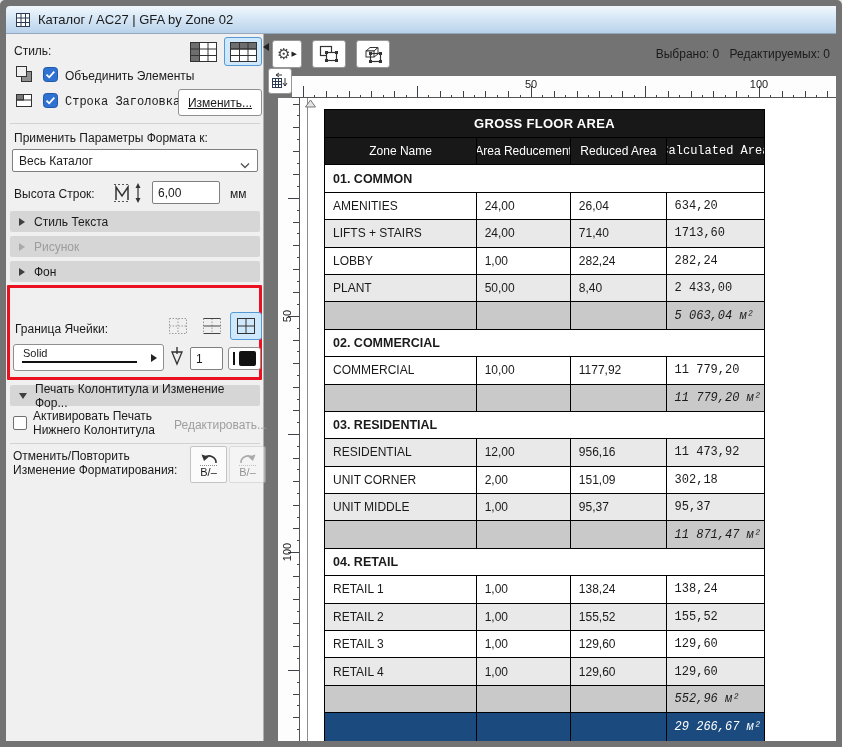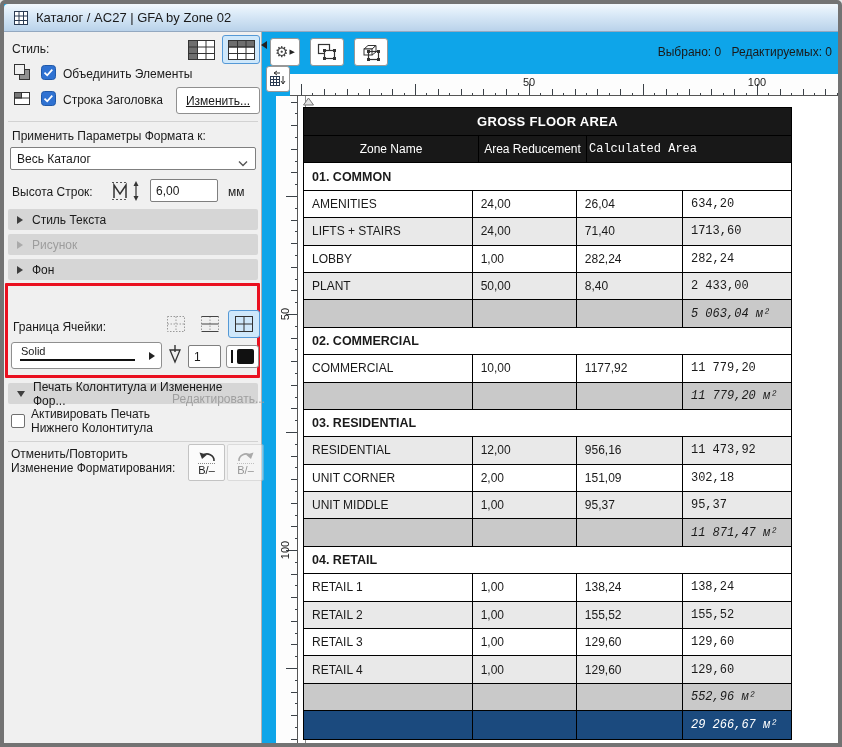--- a/index.html
+++ b/index.html
@@ -1,17 +1,17 @@
 <!DOCTYPE html>
 <html><head>
 <meta charset="utf-8">
 <style>
   html,body{margin:0;padding:0;background:#e8e8e8;}
-  .app{position:relative;width:842px;height:747px;background:#0ea5e9;font-family:"Liberation Sans",sans-serif;
-       border:4px solid #737373;box-sizing:border-box;border-radius:5px 5px 0 0;overflow:hidden;color:#1a1a1a;}
+  .app{position:relative;width:842px;height:747px;background:#737373;font-family:"Liberation Sans",sans-serif;
+       border:6px solid #737373;box-sizing:border-box;border-radius:5px 5px 0 0;overflow:hidden;color:#1a1a1a;}
   
   .titlebar{position:absolute;left:0;top:0;width:842px;height:28px;
     background:linear-gradient(180deg,#f2f8fd 0%,#dcebf8 35%,#b9d2ea 100%);
     border-bottom:1px solid #93a8c0;display:flex;align-items:center;box-sizing:border-box;border-radius:4px 4px 0 0;}
   .titlebar .tb-title{font-size:13px;margin-left:8px;}
   .tb-icon{margin-left:10px;display:flex;}
   
   .left-panel{position:absolute;left:0;top:28px;width:258px;height:719px;background:#f0f0f0;border-right:1px solid #b0b0b0;box-sizing:border-box;}
   .lbl{position:absolute;font-size:12px;white-space:nowrap;}
   .sep{position:absolute;left:4px;width:250px;height:1px;background:#d2d2d2;}
@@ -59,21 +59,21 @@
   .htick{position:absolute;bottom:0;width:1px;background:#3c4248;}
   .htick.maj{height:11px;}.htick.med{height:6px;}.htick.dot{height:2px;}
   .vtick{position:absolute;right:0;height:1px;background:#3c4248;}
   .vtick.maj{width:11px;}.vtick.med{width:6px;}.vtick.dot{width:2px;}
   .hlab{position:absolute;top:2px;font-size:11px;color:#222;transform:translateX(-50%);}
   .vlab{position:absolute;left:-1px;width:20px;text-align:center;font-size:11px;color:#222;transform:rotate(-90deg);}
   .preview{position:absolute;left:294px;top:92px;width:548px;height:655px;background:#fff;}
   .guide{position:absolute;left:301px;top:92px;width:1px;height:655px;background:#8d8d8d;}
   .marker{position:absolute;left:299px;top:88px;}
   
-  .sched{position:absolute;left:299px;top:103px;width:489px;border:1px solid #000;background:#fff;box-sizing:border-box;}
+  .sched{position:absolute;left:318px;top:103px;width:441px;border:1px solid #000;background:#fff;box-sizing:border-box;}
   .trow{display:flex;height:27.4px;border-bottom:1px solid #000;box-sizing:border-box;background:#fff;}
   .trow:last-child{border-bottom:none;}
   .trow.title{height:28px;background:#181818;color:#fff;}
   .trow.chead{background:#181818;color:#fff;}
   .trow.alt{background:#e9e9e9;}
   .trow.subtotal{background:#c9c9c9;}
   .trow.total{background:#1b4a7e;color:#fff;}
   .c{box-sizing:border-box;border-right:1px solid #000;display:flex;align-items:center;padding-left:8px;font-size:12px;overflow:hidden;white-space:nowrap;}
   .c0{width:175px;}.c1{width:108px;}.c2{width:110px;}.c3{width:112px;border-right:none;font-family:Liberation Mono, monospace;}
   .c.full{width:505px;border-right:none;}
@@ -136,21 +136,21 @@
           <rect x="1.5" y="1.5" width="7" height="5.5" fill="#777" stroke="#333"></rect>
           <path d="M1.5 7 H16.5 M8.5 1.5 V7" stroke="#333"></path>
         </svg>
     </span>
     <span class="checkbox" style="left:37px;top:59px;">
       <svg width="15" height="15">
           <rect x="0.5" y="0.5" width="14" height="14" rx="3" fill="#2f72d2" stroke="#2059a8"></rect>
           <path d="M3.5 7.7 L6.2 10.3 L11.3 4.7" stroke="#fff" stroke-width="1.8" fill="none"></path>
         </svg>
     </span>
-    <span class="lbl" style="left:59px;top:61px;">Строка Заголовка</span>
+    <span class="lbl" style="left:59px;top:61px;font-family:Liberation Mono, monospace;">Строка Заголовка</span>
     <div class="btn" style="left:172px;top:55px;width:84px;height:27px;">Изменить...</div>
 
     <div class="sep" style="top:89px;"></div>
 
     <span class="lbl" style="left:8px;top:97px;">Применить Параметры Формата к:</span>
     <div class="select" style="left:6px;top:115px;width:246px;height:23px;">
       <span>Весь Каталог</span>
       <span class="chev"><svg width="10" height="7">
             <path d="M1 1.5 L5 5.5 L9 1.5" stroke="#555" stroke-width="1.4" fill="none"></path>
           </svg></span>
@@ -226,21 +226,21 @@
     </div>
 
     <div class="secbar" style="top:351px;">
       <span class="tri-d"></span>
       <span>Печать Колонтитула и Изменение Фор...</span>
     </div>
 
     <span class="checkbox-empty" style="left:7px;top:382px;"></span>
     <span class="lbl" style="left:27px;top:375px;">Активировать Печать</span>
     <span class="lbl" style="left:27px;top:389px;">Нижнего Колонтитула</span>
-    <span class="graytext" style="left:168px;top:360px;">Редактировать...</span>
+    <span class="graytext" style="left:168px;top:384px;">Редактировать...</span>
 
     <div class="sep" style="top:409px;"></div>
 
     <span class="lbl" style="left:7px;top:415px;">Отменить/Повторить</span>
     <span class="lbl" style="left:7px;top:429px;">Изменение Форматирования:</span>
 
     <div class="undo-btn" style="left:184px;">
       <svg width="20" height="13">
           <path d="M17 11 A7 6.5 0 0 0 5.5 5.5" fill="none" stroke="#333" stroke-width="1.6"></path>
           <path d="M2.5 2.5 L5 9 L10 4.8 Z" fill="#333"></path>
@@ -421,20 +421,21 @@
       </svg>
   </span>
 
   <div class="sched">
     <div class="trow title">
       <div class="c full tc">GROSS FLOOR AREA</div>
     </div>
     <div class="trow chead">
       <div class="c c0 hc">Zone Name</div>
       <div class="c c1 hc">Area Reducement</div>
+      <div class="c c2 hc">Reduced Area</div>
       <div class="c c3 hc">Calculated Area</div>
     </div>
     <div>
         <div class="trow group">
           <div class="c full gc">01. COMMON</div>
         </div>
         <div class="trow data">
           <div class="c c0">AMENITIES</div>
           <div class="c c1">24,00</div>
           <div class="c c2">26,04</div>

